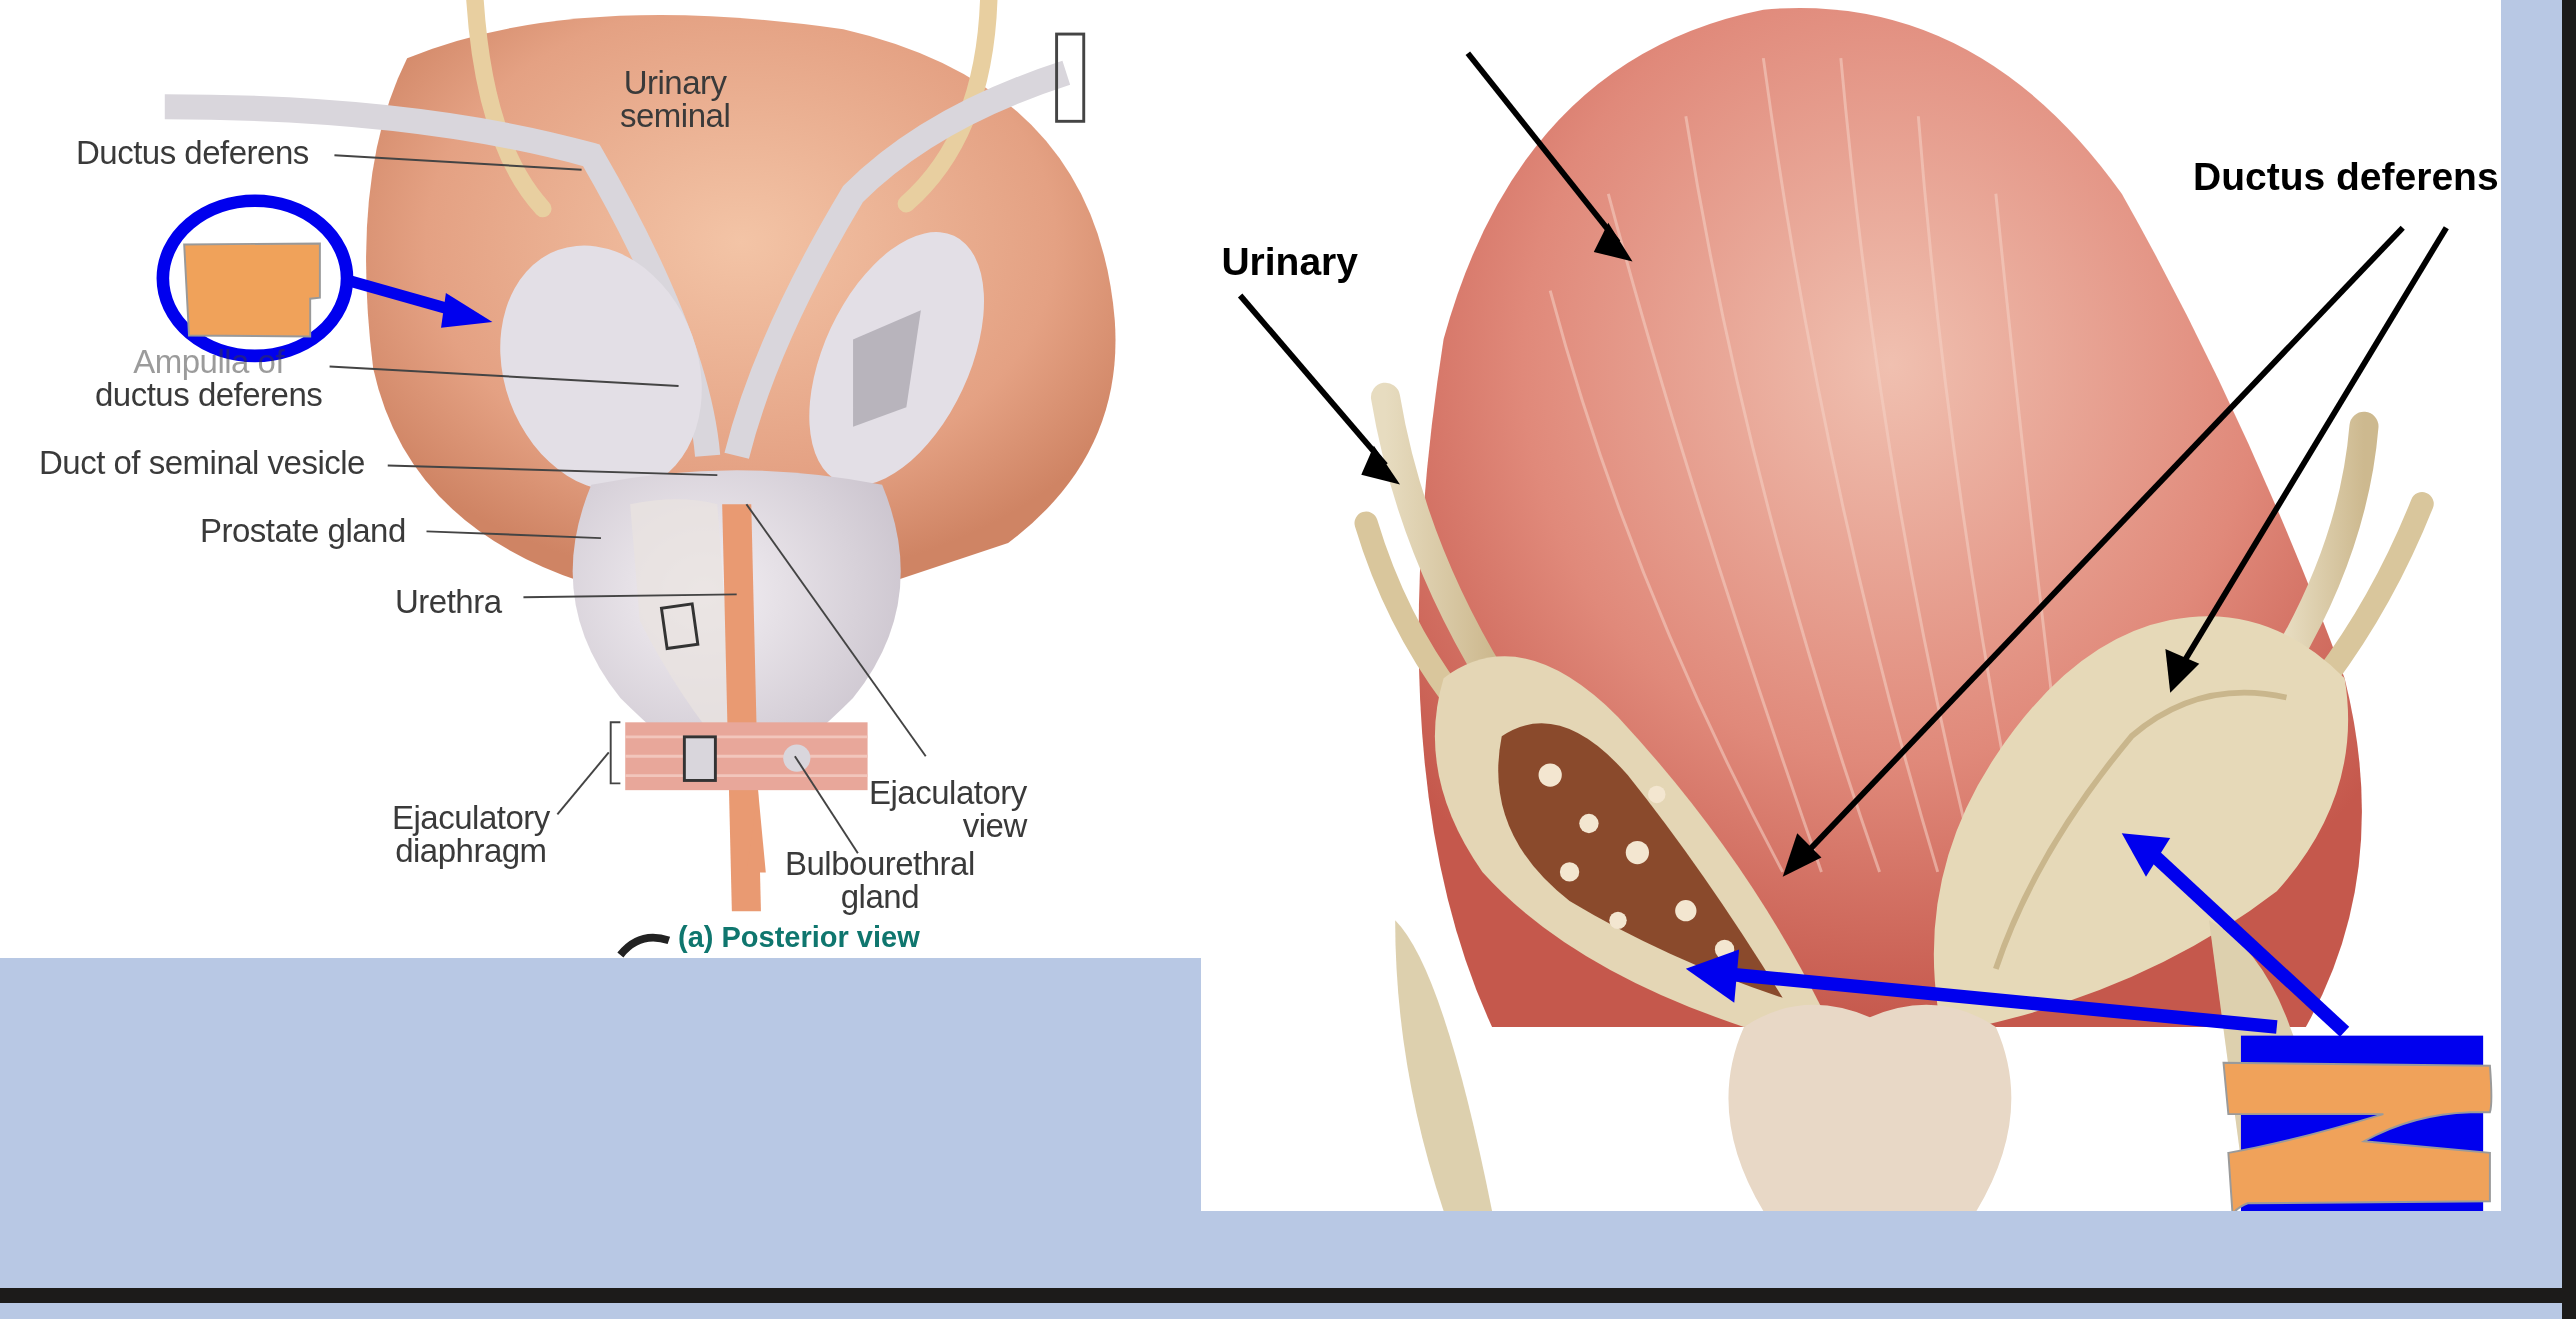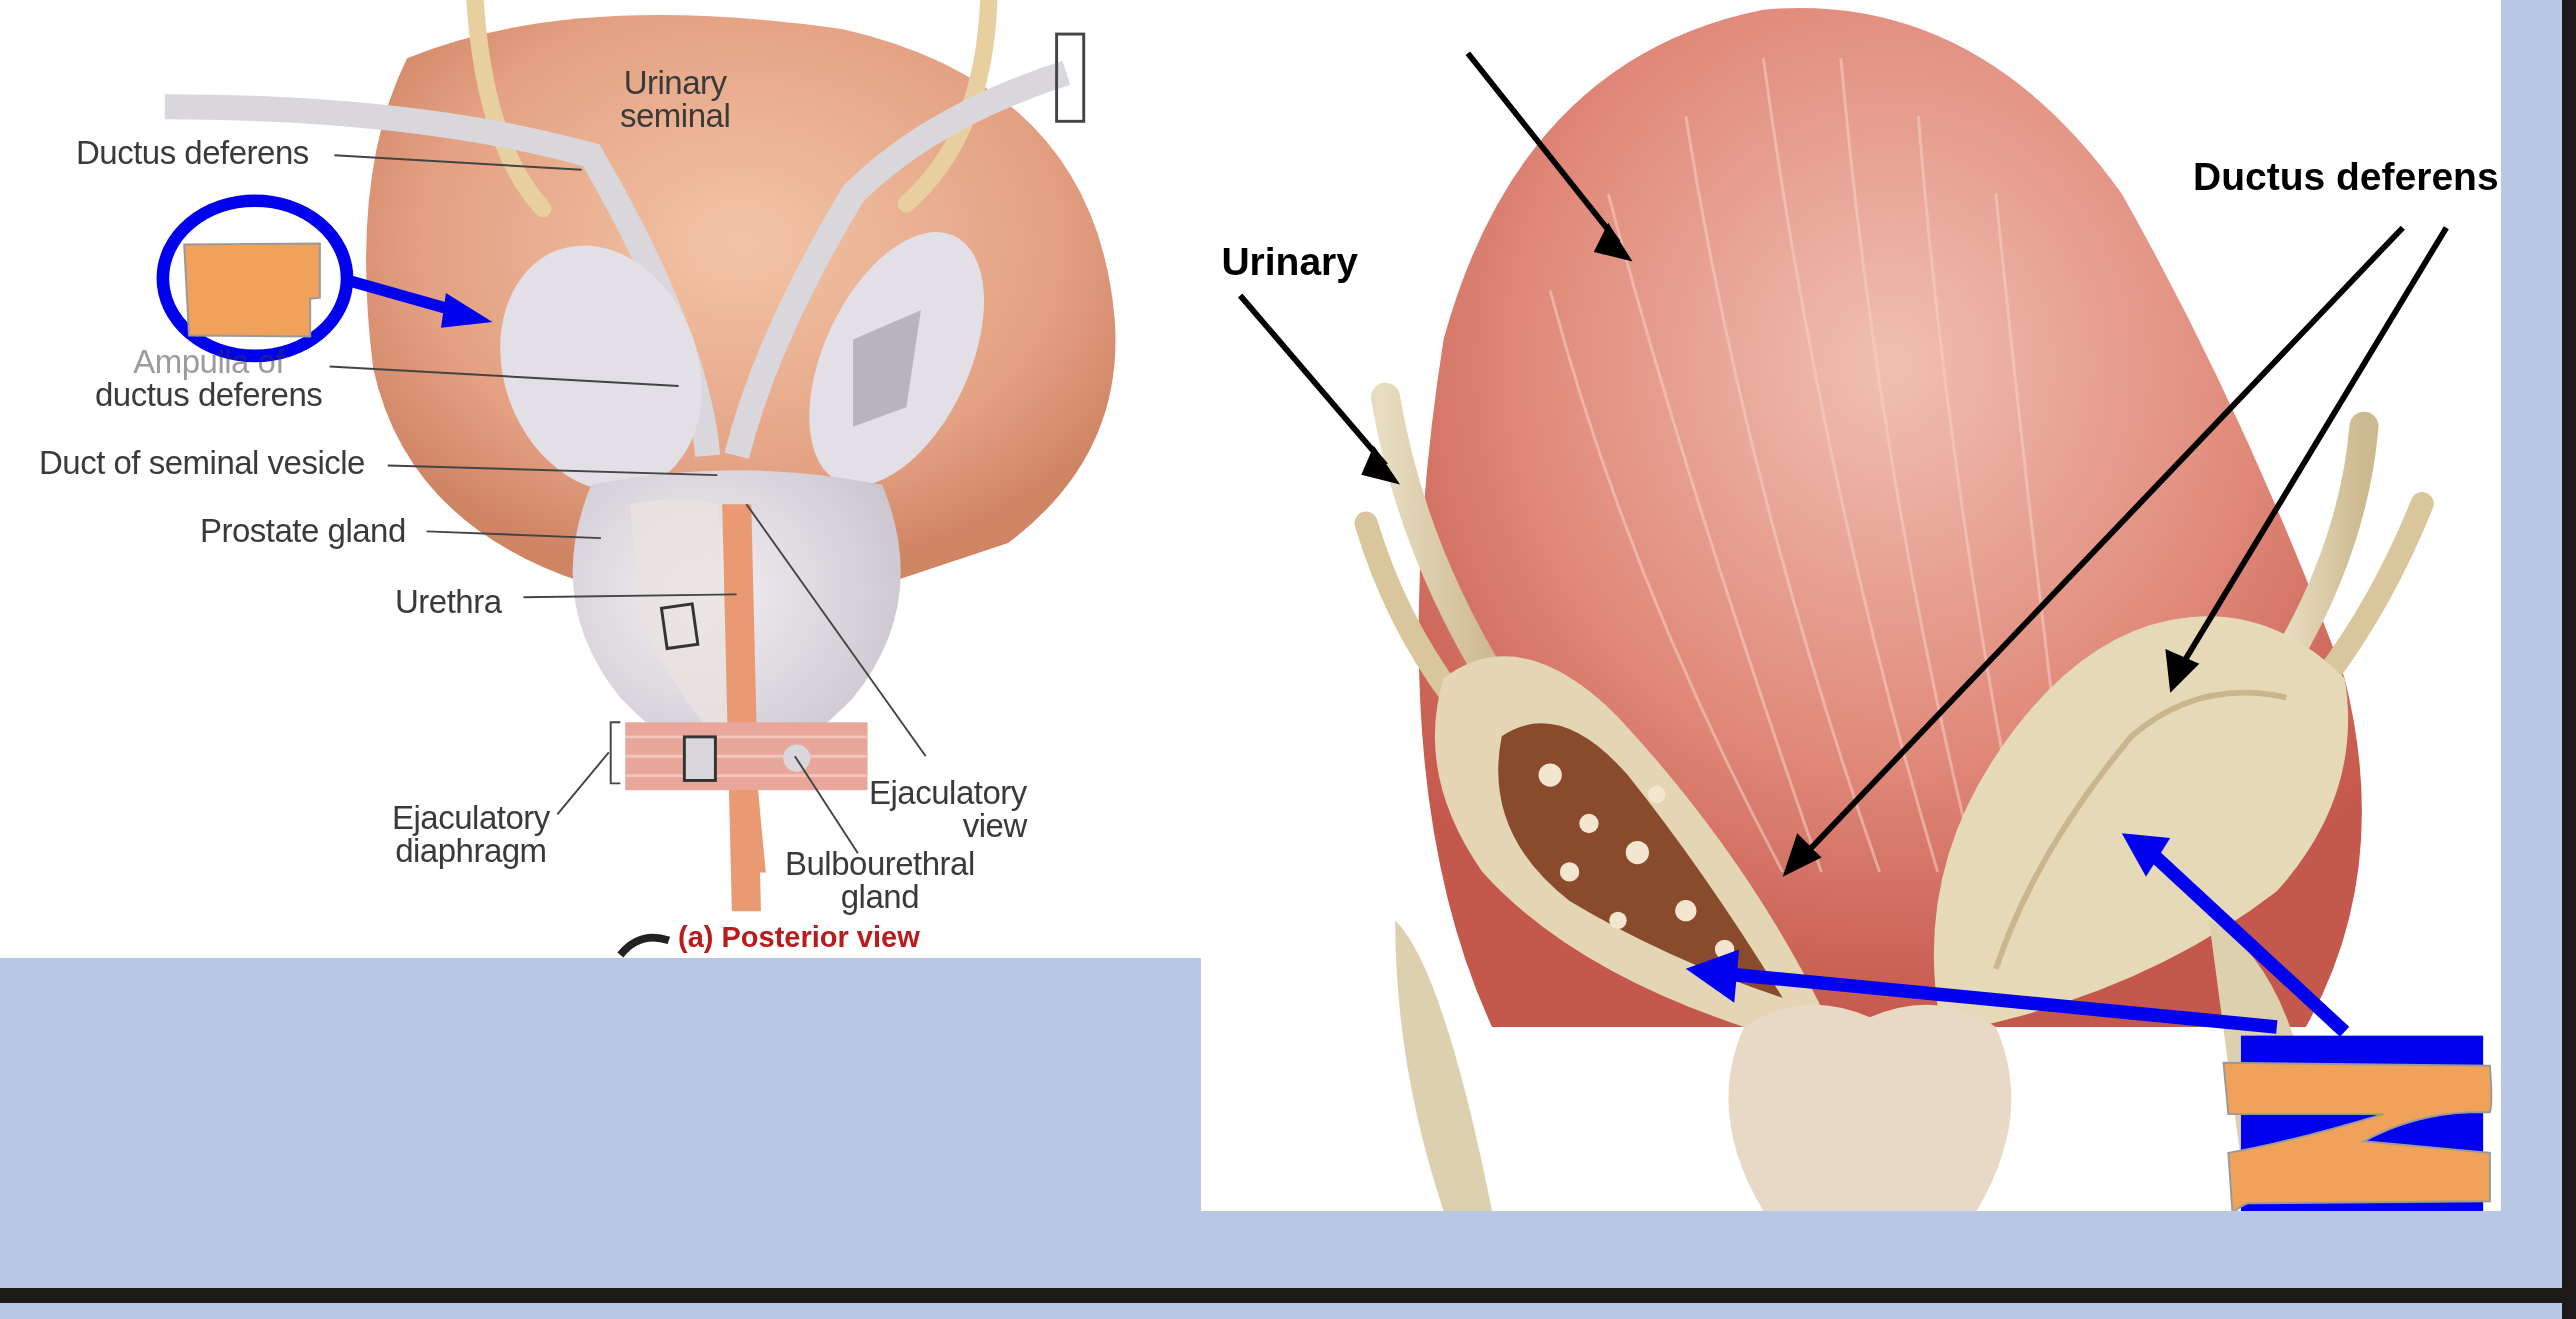--- a/index.html
+++ b/index.html
@@ -7,21 +7,21 @@
   .slide { position:absolute; left:0; top:0; width:2562px; height:1288px; background:#b8c8e4; }
   .right-bar { position:absolute; left:2562px; top:0; width:13.6px; height:1320px; background:#1c1b1a; }
   .bottom-bar { position:absolute; left:0; top:1288px; width:2562px; height:14.5px; background:#1c1b1a; }
   .below { position:absolute; left:0; top:1303px; width:2562px; height:17.4px; background:#b8c8e4; }
 
   
   .left-panel { position:absolute; left:0; top:0; width:1202px; height:958px; background:#ffffff; overflow:hidden; }
   .left-panel svg, .right-panel svg { position:absolute; left:0; top:0; }
   .lbl { position:absolute; color:#3a3a3a; font-size:33px; line-height:33px; white-space:nowrap; letter-spacing:-0.5px; }
   .lbl.c { text-align:center; }
-  .caption { position:absolute; font-weight:bold; color:#b91c1c; font-size:29px; white-space:nowrap; }
+  .caption { position:absolute; font-weight:bold; color:#0f766e; font-size:29px; white-space:nowrap; }
 
   
   .right-panel { position:absolute; left:1201px; top:0; width:1300px; height:1211px; background:#ffffff; overflow:hidden; }
   .rlbl { position:absolute; font-weight:bold; color:#000; font-size:39px; white-space:nowrap; font-family:"Liberation Sans", sans-serif; }
 </style>
 </head>
 <body>
 
 <div class="slide"></div>
 

